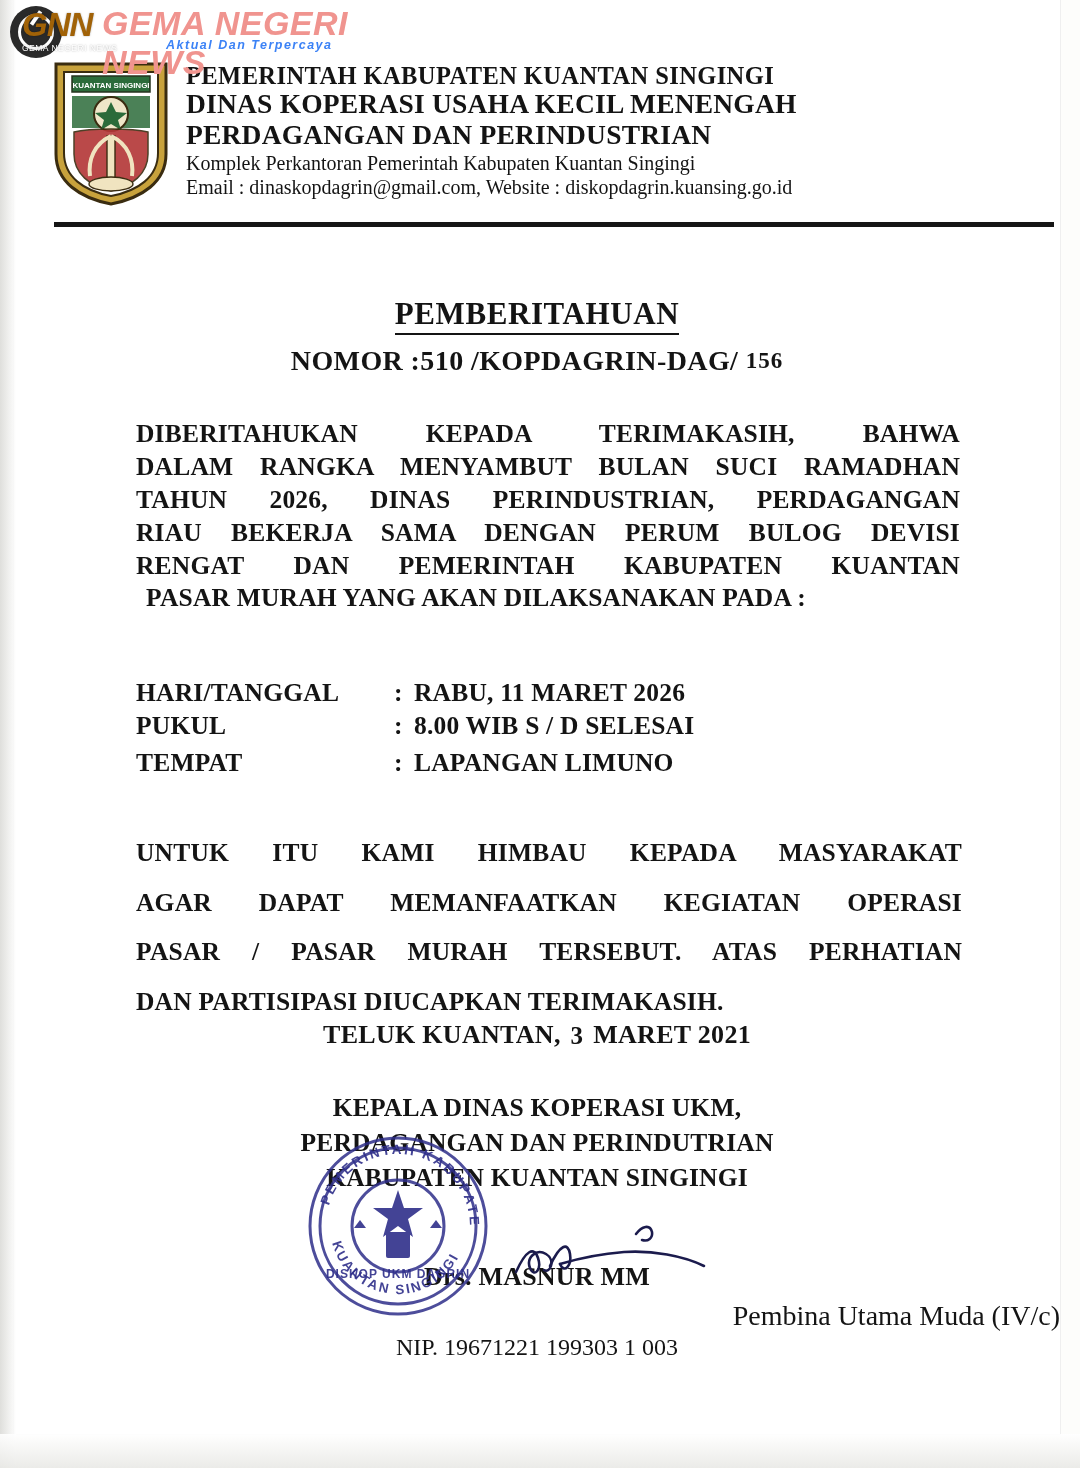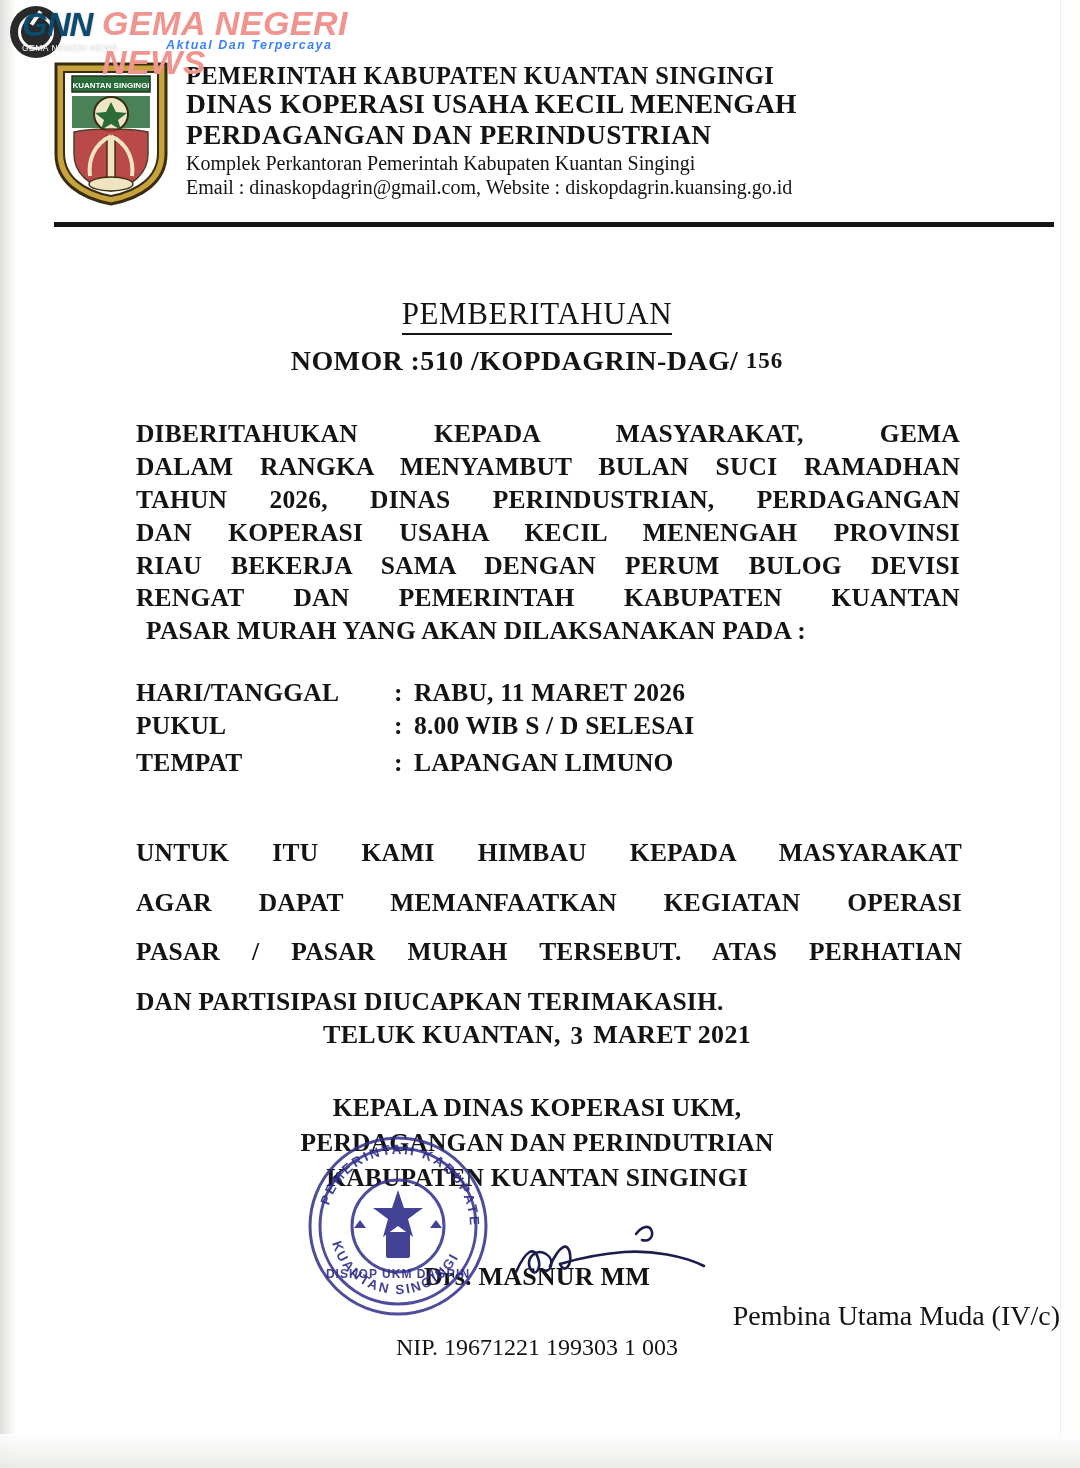--- a/index.html
+++ b/index.html
@@ -65,21 +65,21 @@
   #wm-logo .inner::after {
     content: "";
     position: absolute; left: 50%; top: -7px;
     width: 4px; height: 16px; background: #ffffff;
     transform: translateX(-50%) rotate(35deg);
   }
   #wm-gnn {
     position: absolute; left: 16px; top: 4px;
     font-family: "Liberation Sans", sans-serif;
     font-weight: bold; font-style: italic;
-    font-size: 33px; color: #0c4a6e;
+    font-size: 33px; color: #a16207;
     letter-spacing: -1px;
     text-shadow: 0 0 2px rgba(0,0,0,.35);
   }
   #wm-sub {
     position: absolute; left: 16px; top: 41px;
     font-family: "Liberation Sans", sans-serif;
     font-size: 8.5px; color: #ffffff;
     letter-spacing: .5px;
     text-shadow: 0 0 2px rgba(0,0,0,.35);
   }
@@ -149,21 +149,21 @@
     left: 40px; top: 222px;
     width: 1000px; height: 5px;
     background: #151515;
   }
 
   
   #doc-title {
     position: absolute;
     left: 0; top: 296px; width: 1046px;
     text-align: center;
-    font-weight: normal;
+    font-weight: bold;
     font-size: 31px;
     letter-spacing: .6px;
   }
   #doc-title span { border-bottom: 2.5px solid #141414; padding-bottom: 2px; }
 
   #doc-number {
     position: absolute;
     left: 0; top: 345px; width: 1046px;
     text-align: center;
     font-weight: bold;
@@ -320,24 +320,23 @@
     <div id="doc-title">
       <span>PEMBERITAHUAN</span>
     </div>
 
     <div id="doc-number">
       <span>NOMOR :510 /KOPDAGRIN-DAG/</span>
       <span class="handwritten">156</span>
     </div>
 
     <div id="para1">
-      <div>DIBERITAHUKAN KEPADA MASYARAKAT, GEMA</div>
+      <div>DIBERITAHUKAN KEPADA TERIMAKASIH, BAHWA</div>
       <div>DALAM RANGKA MENYAMBUT BULAN SUCI RAMADHAN</div>
       <div>TAHUN 2026, DINAS PERINDUSTRIAN, PERDAGANGAN</div>
-      <div>DAN KOPERASI USAHA KECIL MENENGAH PROVINSI</div>
       <div>RIAU BEKERJA SAMA DENGAN PERUM BULOG DEVISI</div>
       <div>RENGAT DAN PEMERINTAH KABUPATEN KUANTAN</div>
       <div class="last">PASAR MURAH  YANG AKAN DILAKSANAKAN PADA :</div>
     </div>
 
     <div class="detail-row" id="row-hari">
       <span class="lbl">HARI/TANGGAL</span>
       <span class="sep">:</span>
       <span>RABU, 11 MARET  2026</span>
     </div>

